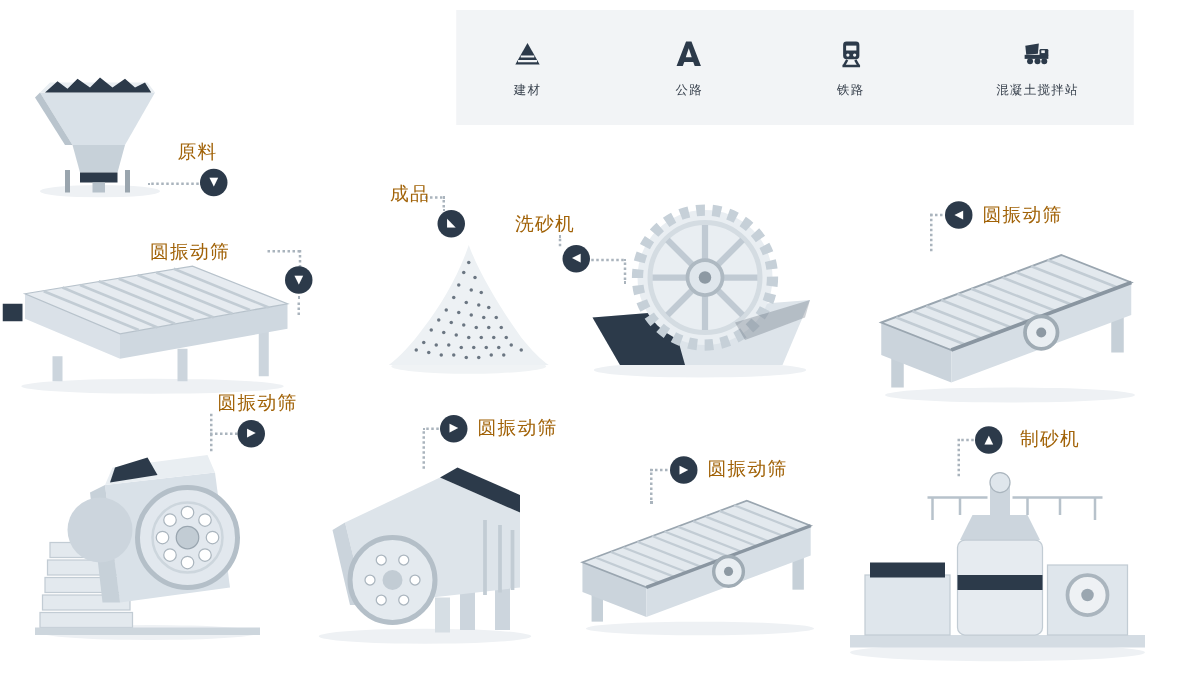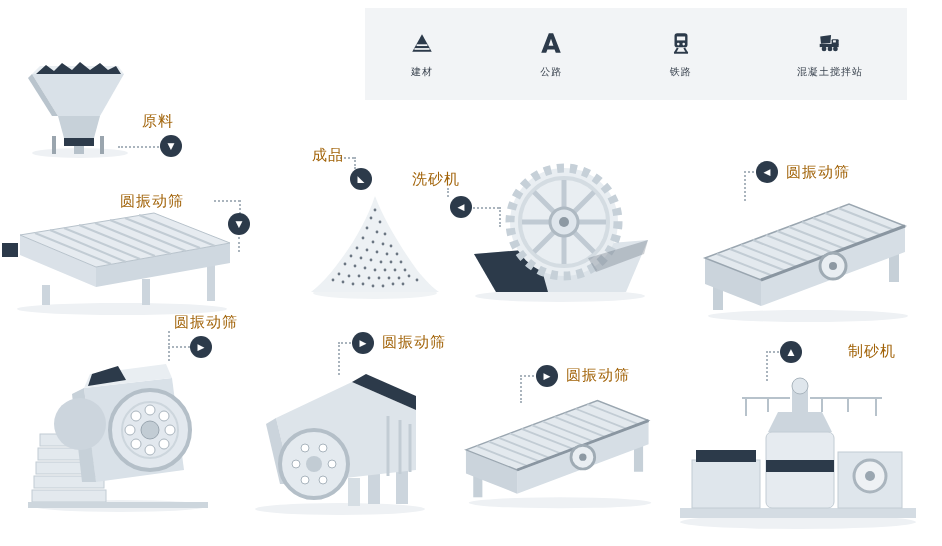--- a/index.html
+++ b/index.html
@@ -346,21 +346,21 @@
   <div class="v-dot" style="left:766px; top:351px; height:30px;"></div>
 
   <span class="node-label" style="left:142px; top:112px;">原料</span>
   <span class="node-label" style="left:120px; top:192px;">圆振动筛</span>
   <span class="node-label" style="left:312px; top:146px;">成品</span>
   <span class="node-label" style="left:412px; top:170px;">洗砂机</span>
   <span class="node-label" style="left:786px; top:163px;">圆振动筛</span>
   <span class="node-label" style="left:174px; top:313px;">圆振动筛</span>
   <span class="node-label" style="left:382px; top:333px;">圆振动筛</span>
   <span class="node-label" style="left:566px; top:366px;">圆振动筛</span>
-  <span class="node-label" style="left:848px; top:342px;text-align:center;">制砂机</span>
+  <span class="node-label" style="left:816px; top:342px;text-align:center;">制砂机</span>
 
   <div class="badge" style="left:160px; top:135px;">
     <span>▼</span>
   </div>
   <div class="badge" style="left:228px; top:213px;">
     <span>▼</span>
   </div>
   <div class="badge" style="left:350px; top:168px;">
     <span>◣</span>
   </div>

